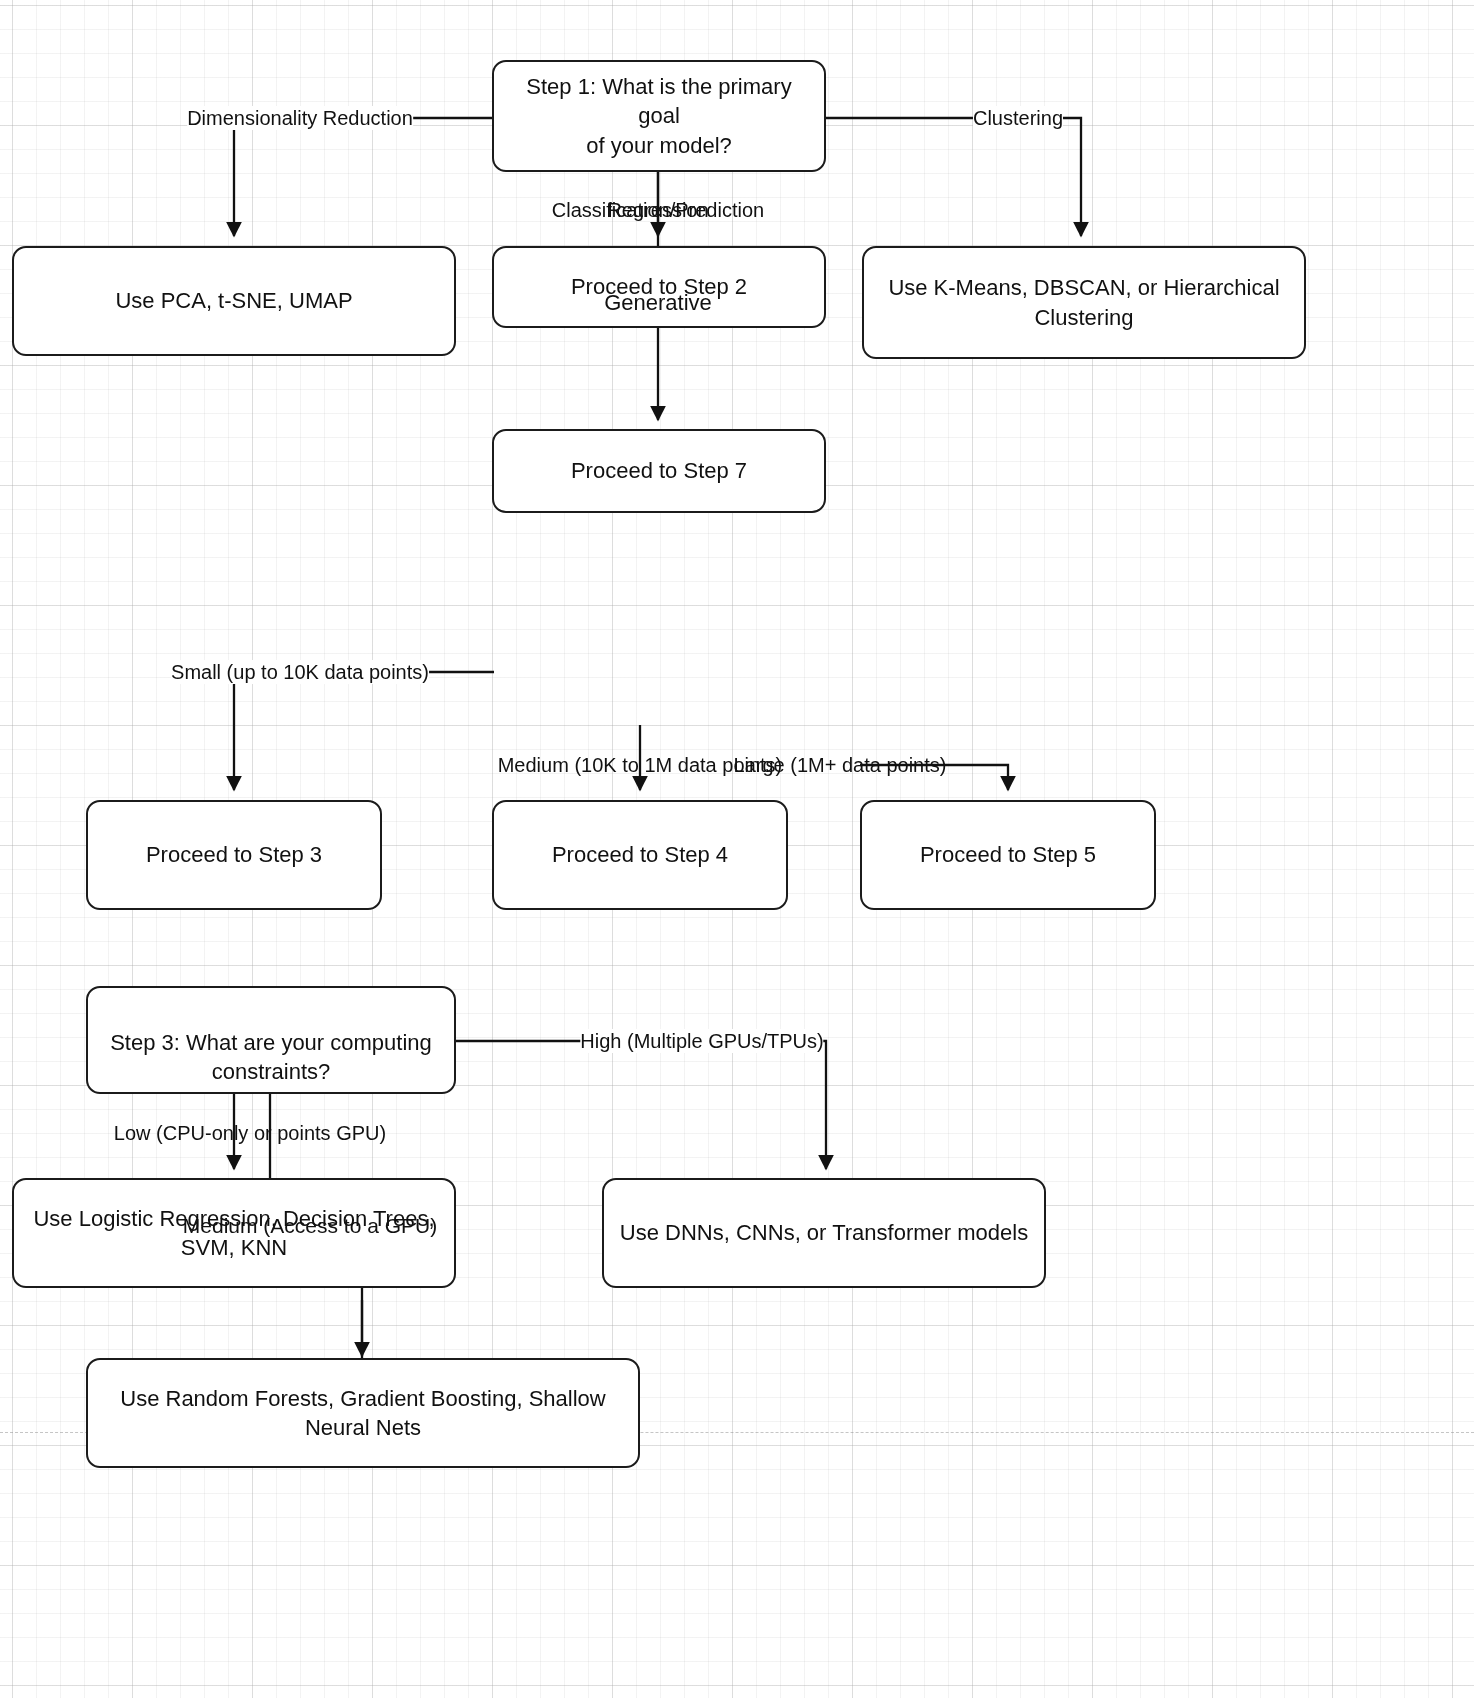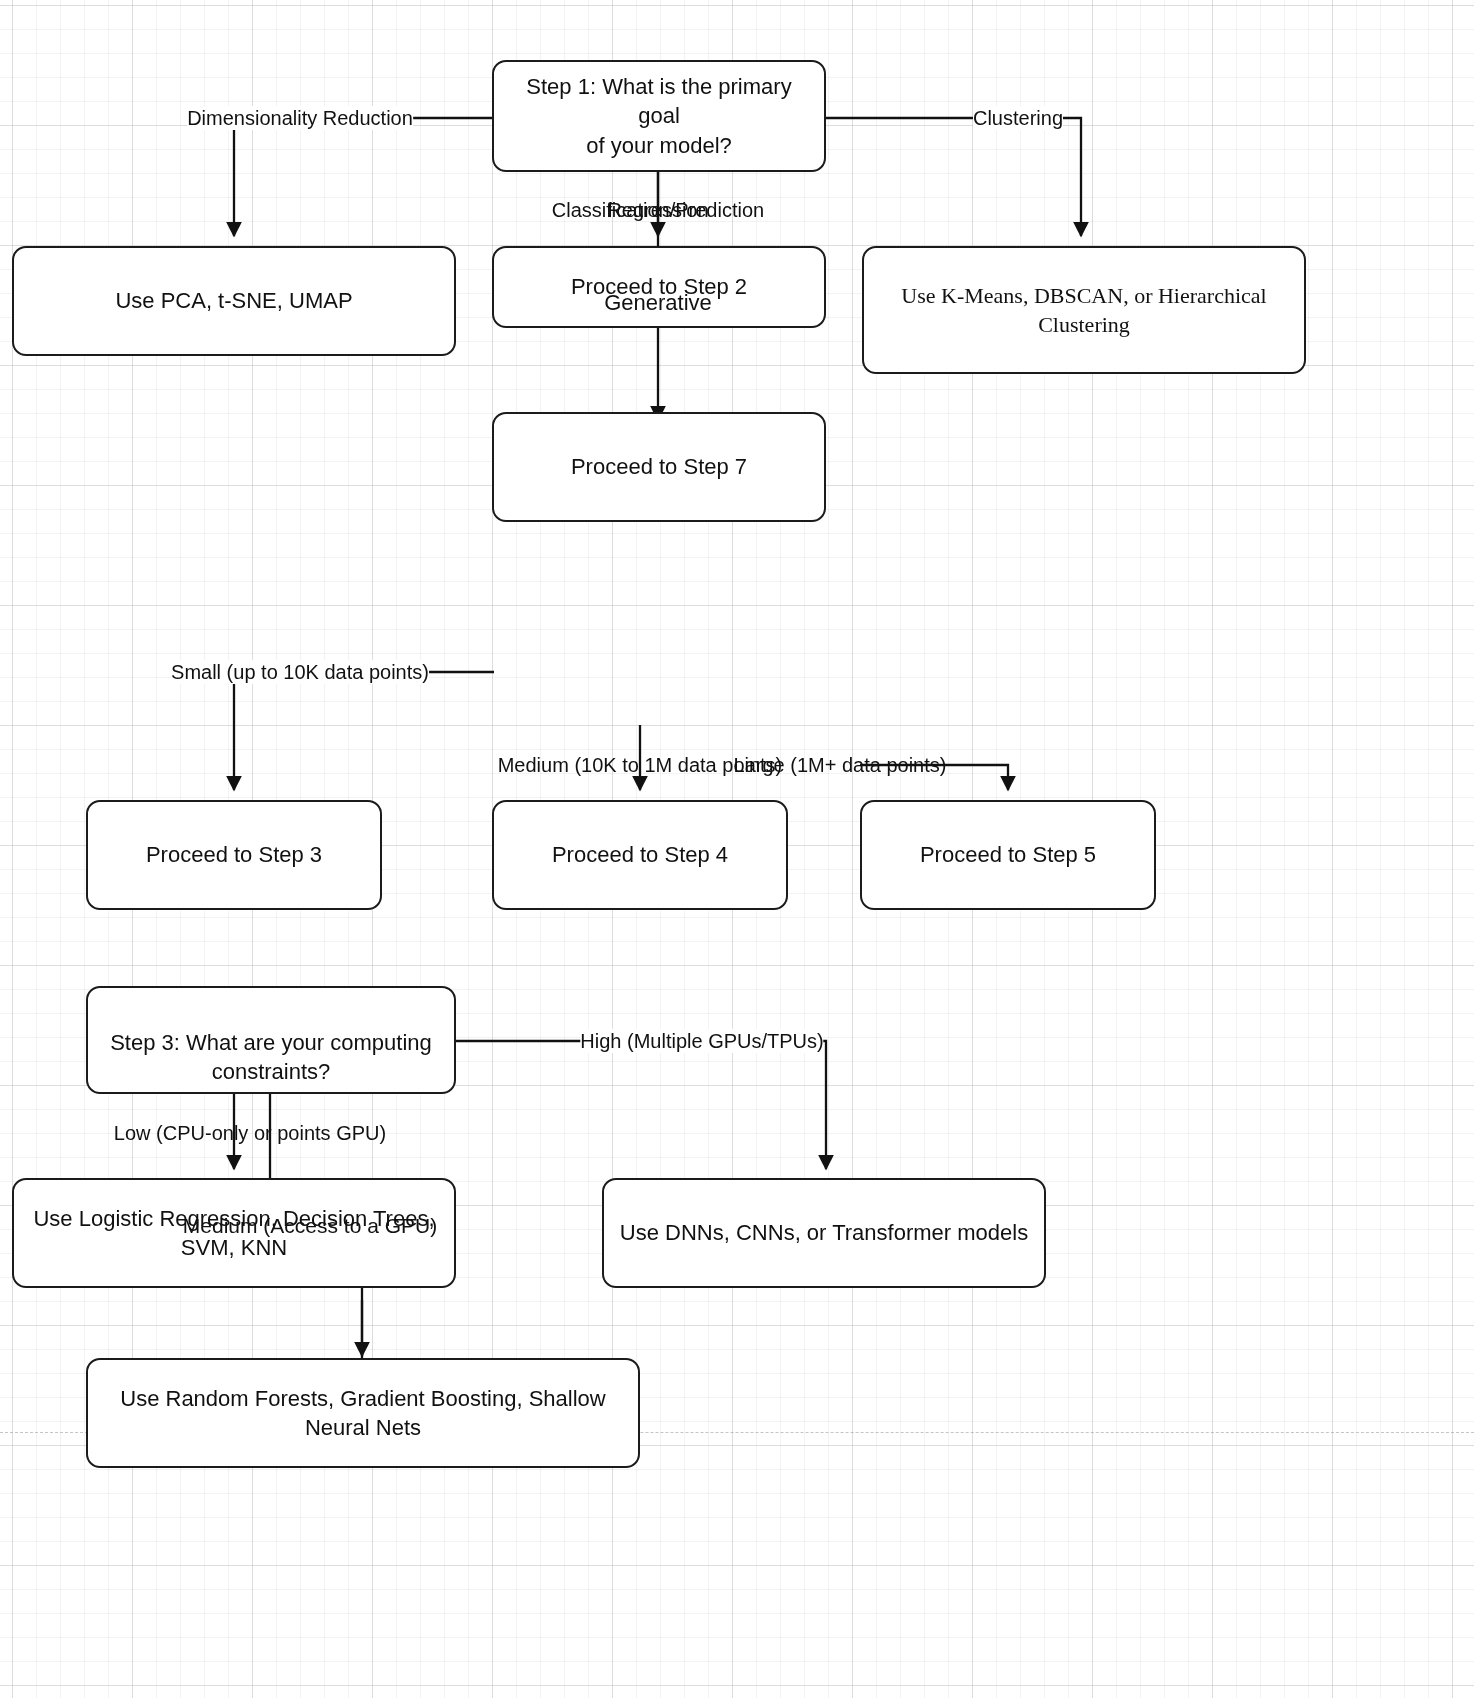--- a/index.html
+++ b/index.html
@@ -128,26 +128,26 @@
   </div>
 
   <div class="node" style="left:12px; top:246px; width:444px; height:110px;">
     <span class="node-text">Use PCA, t-SNE, UMAP</span>
   </div>
 
   <div class="node" style="left:492px; top:246px; width:334px; height:82px;">
     <span class="node-text">Proceed to Step 2</span>
   </div>
 
-  <div class="node" style="left:862px; top:246px; width:444px; height:128px;font-family:Liberation Serif, serif;">
+  <div class="node" style="left:862px; top:246px; width:444px; height:113px;">
     <span class="node-text">Use K-Means, DBSCAN, or Hierarchical
 Clustering</span>
   </div>
 
-  <div class="node" style="left:492px; top:412px; width:334px; height:110px;">
+  <div class="node" style="left:492px; top:429px; width:334px; height:84px;">
     <span class="node-text">Proceed to Step 7</span>
   </div>
 
 
   <div class="node" style="left:86px; top:800px; width:296px; height:110px;">
     <span class="node-text">Proceed to Step 3</span>
   </div>
 
   <div class="node" style="left:492px; top:800px; width:296px; height:110px;text-align:center;">
     <span class="node-text">Proceed to Step 4</span>

